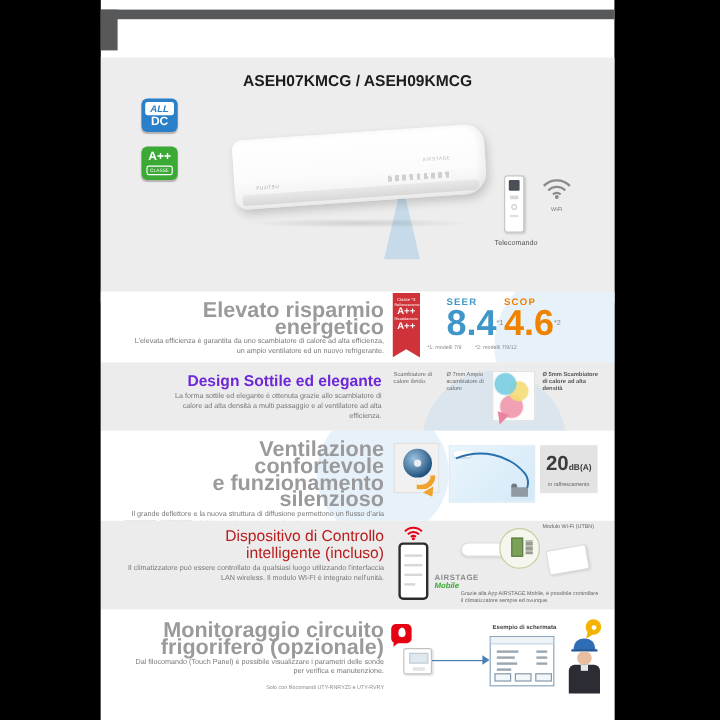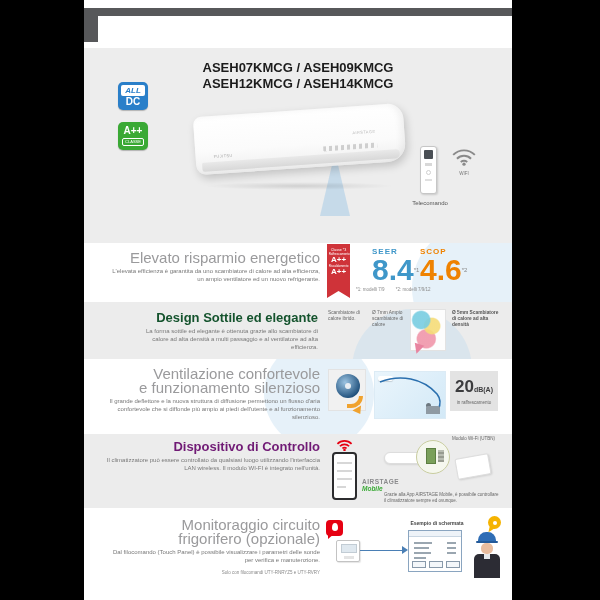--- a/index.html
+++ b/index.html
@@ -58,23 +58,23 @@
   
   .sec { left:0; width:428px; overflow:hidden; }
   .sec-energy { top:243px; height:59px; background:#fff; }
   .sec-design { top:302px; height:57px; background:#ececec; }
   .sec-vent { top:359px; height:75px; background:#fff; }
   .sec-control { top:434px; height:74px; background:#ececec; }
   .sec-monitor { top:508px; height:92px; background:#fff; }
   .wm { border-radius:50%; background:rgba(190,219,240,.38); }
 
   .txtcol { text-align:right; }
-  .h-gray { font-size:15px; font-weight:normal; color:#9a9a9c; line-height:14px;text-align:right; }
-  .h-dark { font-size:13px; font-weight:bold; color:#14532d; line-height:14px; }
-  .h-black { font-size:13px; font-weight:bold; color:#701a75; line-height:14px; }
+  .h-gray { font-size:18px; font-weight:bold; color:#9a9a9c; line-height:14px;text-align:right; }
+  .h-dark { font-size:13px; font-weight:bold; color:#6d28d9; line-height:14px; }
+  .h-black { font-size:13px; font-weight:normal; color:#b91c1c; line-height:14px; }
   .body-txt { font-size:6px; color:#787878; line-height:8px; margin-top:2px; }
 
   
   .ribbon { left:243px; top:1px; width:23px; height:54px; background:#cf3339; clip-path:polygon(0 0,100% 0,100% 100%,50% 87%,0 100%); color:#fff; text-align:center; }
   .ribbon .r-top { font-size:4px; margin-top:3px; transform:scale(.9); }
   .ribbon .r-lbl { font-size:3.5px; transform:scale(.85); }
   .ribbon .r-val { font-size:8px; font-weight:bold; line-height:8px; }
   .seer-group { left:288px; top:4px; }
   .scop-group { left:336px; top:4px; }
   .rating-label-seer { font-size:8px; font-weight:bold; color:#3f97c9; letter-spacing:1px; }
@@ -153,21 +153,20 @@
 <body>
 
 <div class="page">
 
   <div class="abs topstrip"></div>
   <div class="abs banner-dark"></div>
 
   <div class="abs hero">
     <div class="abs model-title">
       <div>ASEH07KMCG / ASEH09KMCG</div>
-      <div>ASEH12KMCG / ASEH14KMCG</div>
     </div>
     <div class="abs drop-tri"></div>
 
     <div class="abs badge-alldc">
       <div class="alldc-top">ALL</div>
       <div class="alldc-bot">DC</div>
     </div>
     <div class="abs badge-classe">
       <div class="classe-val">A++</div>
       <div class="classe-lbl">CLASSE</div>
@@ -334,20 +333,21 @@
     </div>
     <div class="abs db-box">
       <div class="db-main"><span>20</span><span class="db-unit">dB(A)</span></div>
       <div class="db-cap">in raffrescamento</div>
     </div>
   </div>
 
   <div class="abs sec sec-control">
     <div class="abs txtcol" style="left:20px; top:6px; width:216px;">
       <div class="h-black">Dispositivo di Controllo</div>
+      <div class="h-black">intelligente (incluso)</div>
       <div class="body-txt">Il climatizzatore può essere controllato da qualsiasi luogo utilizzando l'interfaccia LAN wireless. Il modulo WI-FI è integrato nell'unità.</div>
     </div>
     <div class="abs wifi-red">
       <svg width="17" height="13" viewBox="0 0 24 18">
           <path d="M2 8 a14 14 0 0 1 20 0" fill="none" stroke="#e60012" stroke-width="2.4"></path>
           <path d="M5.5 11.5 a9 9 0 0 1 13 0" fill="none" stroke="#e60012" stroke-width="2.4"></path>
           <path d="M9 14.5 a5 5 0 0 1 6 0" fill="none" stroke="#e60012" stroke-width="2.4"></path>
           <circle cx="12" cy="16.8" r="1.8" fill="#e60012"></circle>
         </svg>
     </div>

